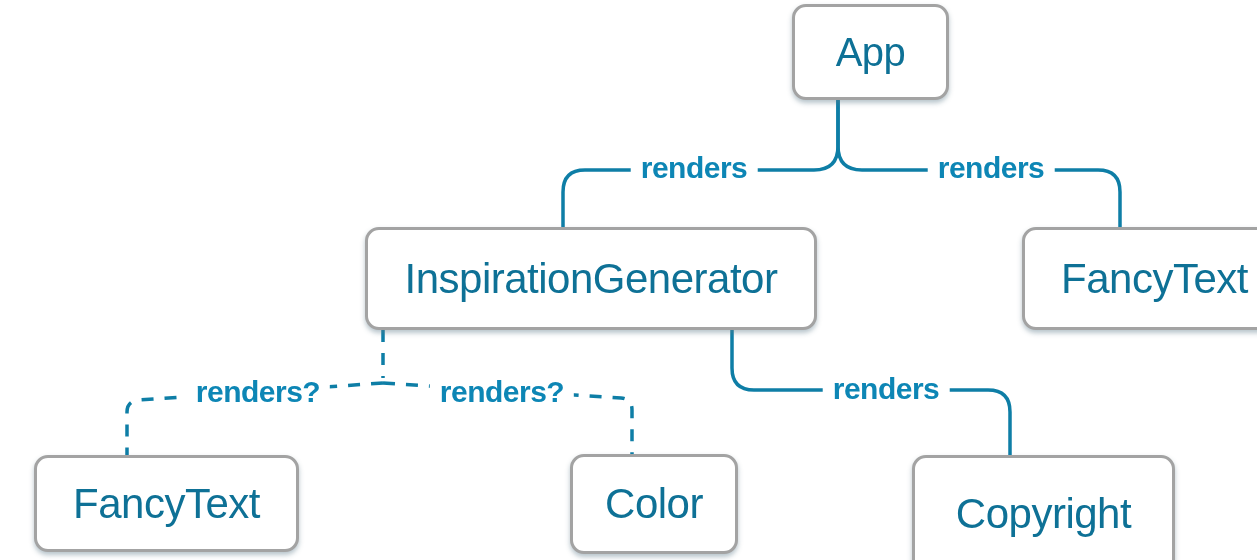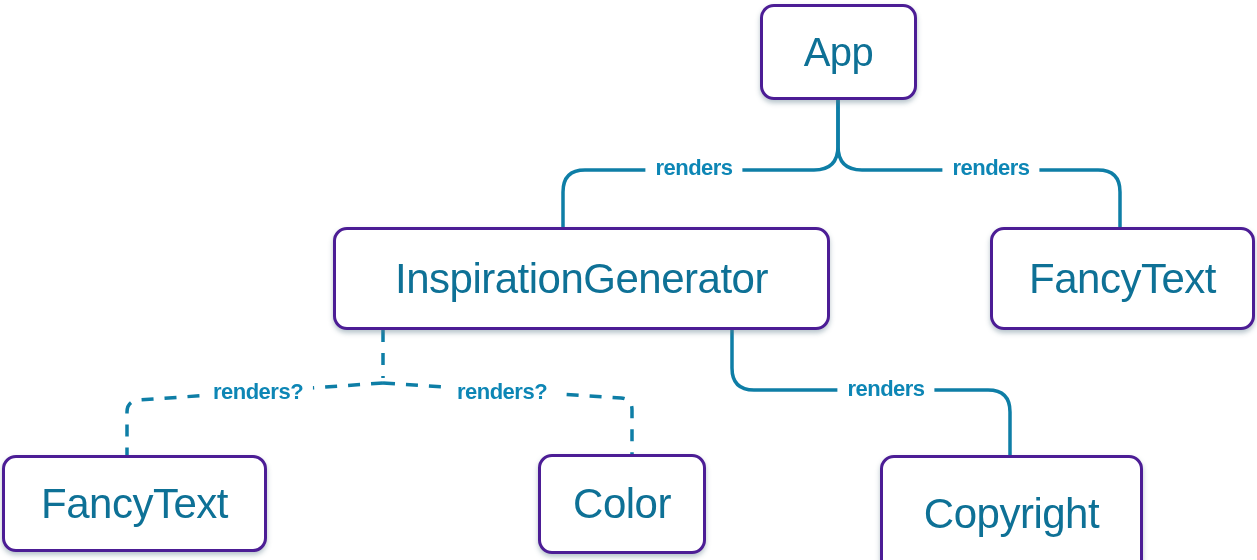--- a/index.html
+++ b/index.html
@@ -30,44 +30,45 @@
   .edge-dashed {
     fill: none;
     stroke: #0e7ea6;
     stroke-width: 3.5;
     stroke-dasharray: 12 11;
   }
   .node {
     position: absolute;
     box-sizing: border-box;
     background: #ffffff;
-    border: 3px solid #4c1d95;
+    border: 3px solid #a3a3a3;
     border-radius: 14px;
     display: flex;
     align-items: center;
     justify-content: center;
     color: #0e7196;
     font-size: 42px;
     font-weight: 500;
     letter-spacing: -0.5px;
     box-shadow: 0 3px 5px rgba(96, 125, 139, 0.45);
     white-space: nowrap;
+    margin-left: 32px;
   }
   .n-app        { left: 760px; top: 4px;   width: 157px; height: 96px;  font-size: 40px; }
-  .n-ig         { left: 333px; top: 227px; width: 497px; height: 103px; }
+  .n-ig         { left: 333px; top: 227px; width: 452px; height: 103px; }
   .n-ft-top     { left: 990px; top: 227px; width: 265px; height: 103px; }
   .n-ft-bottom  { left: 2px;   top: 455px; width: 265px; height: 97px;  }
   .n-color      { left: 538px; top: 454px; width: 168px; height: 100px; }
   .n-copyright  { left: 880px; top: 455px; width: 263px; height: 118px; text-align: right; }
 
   .edge-label {
     position: absolute;
     transform: translate(-50%, -50%);
     color: #0d86b5;
-    font-size: 22px;
+    font-size: 30px;
     font-weight: 700;
     letter-spacing: -0.5px;
     background: #ffffff;
     padding: 0 10px;
     white-space: nowrap;
   }
   .l-app-ig    { left: 694px; top: 168px; }
   .l-app-ft    { left: 991px; top: 168px; }
   .l-ig-ft     { left: 258px; top: 392px; }
   .l-ig-color  { left: 502px; top: 392px; }

